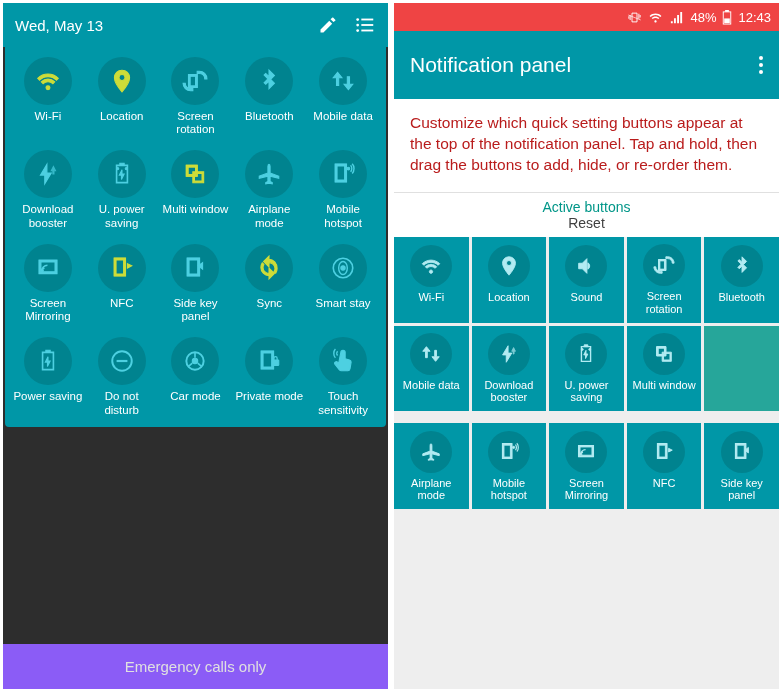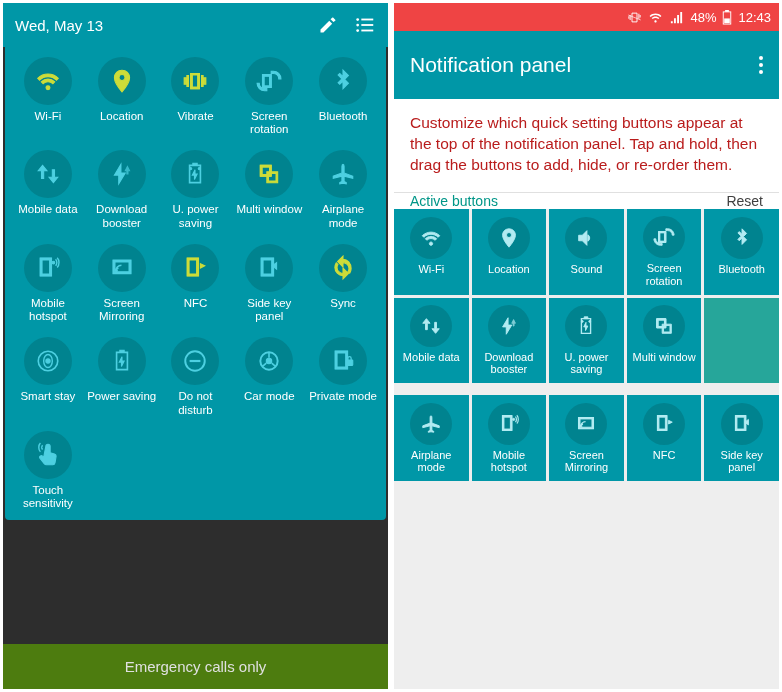--- a/index.html
+++ b/index.html
@@ -60,21 +60,21 @@
     align-items: center;
     justify-content: center;
     margin-bottom: 5px;
   }
   .qs-circle svg { width: 26px; height: 26px; }
   .qs-active svg { fill: #cddc39; stroke: #cddc39; }
   .qs-inactive svg { fill: #4dd0e1; stroke: #4dd0e1; }
   .qs-label { min-height: 26px; display:flex; align-items:flex-start; justify-content:center; padding:0 2px;}
   .emergency {
     margin-top: auto;
-    background: #4d7c0f;
+    background: #8b5cf6;
     color: #e0e0e0;
     text-align: center;
     font-size: 15px;
     padding: 14px 0;
   }
   
   .right-phone { background: #eeeeee; }
   .right-statusbar {
     height: 28px;
     background: #ef4444;
@@ -104,24 +104,25 @@
     background: #fff;
     color: #b91c1c;
     font-size: 15.5px;
     line-height: 1.35;
     padding: 14px 16px 16px 16px;
   }
   .section-header {
     background: #fff;
     display: flex;
     align-items: center;
-    padding: 0 16px;
+    padding: 6px 16px;
     font-size: 14px;
     color: #009688;
     border-top: 1px solid #e0e0e0;
+    flex-direction: column;
   }
   .section-header .spacer { flex: 1; }
   .section-header .reset { color: #404040; }
   .btn-grid {
     display: grid;
     grid-template-columns: repeat(5, 1fr);
     gap: 3px;
     padding: 0;
   }
   .btn-tile {
@@ -287,28 +288,20 @@
         </div>
         <div class="qs-label">Wi-Fi</div>
       </div>
       <div class="qs-item">
         <div class="qs-circle qs-active">
           <svg viewBox="0 0 24 24">
             <use href="#i-location"></use>
           </svg>
         </div>
         <div class="qs-label">Location</div>
-      </div>
-      <div class="qs-item">
-        <div class="qs-circle qs-active">
-          <svg viewBox="0 0 24 24">
-            <use href="#i-vibrate"></use>
-          </svg>
-        </div>
-        <div class="qs-label">Vibrate</div>
       </div>
       <div class="qs-item">
         <div class="qs-circle qs-inactive">
           <svg viewBox="0 0 24 24">
             <use href="#i-rotation"></use>
           </svg>
         </div>
         <div class="qs-label">Screen rotation</div>
       </div>
       <div class="qs-item">

